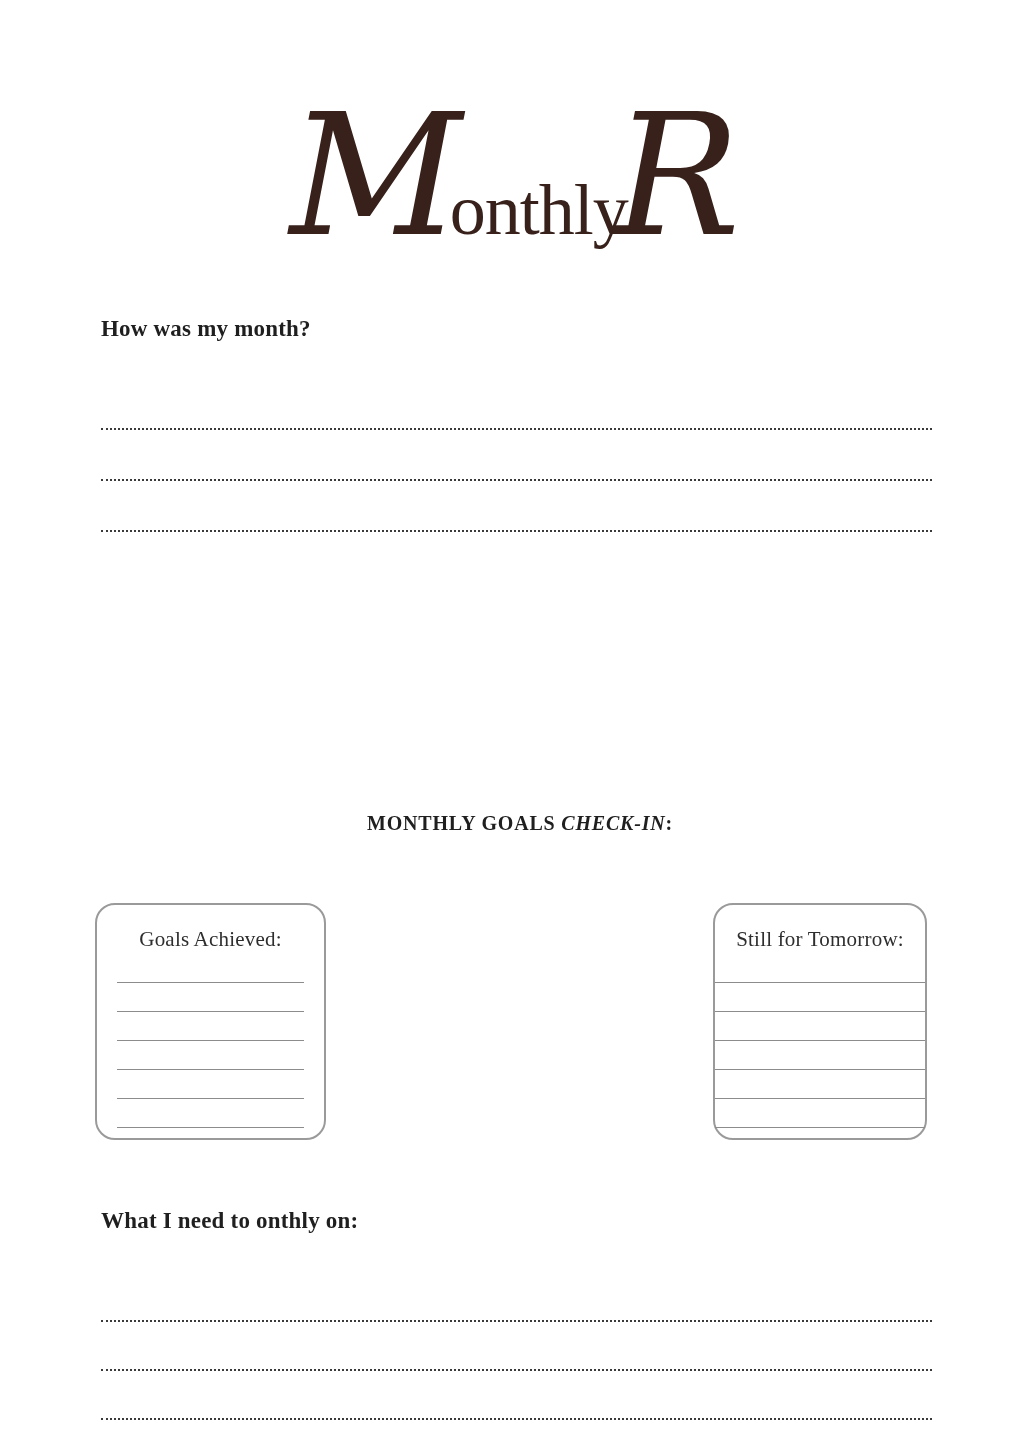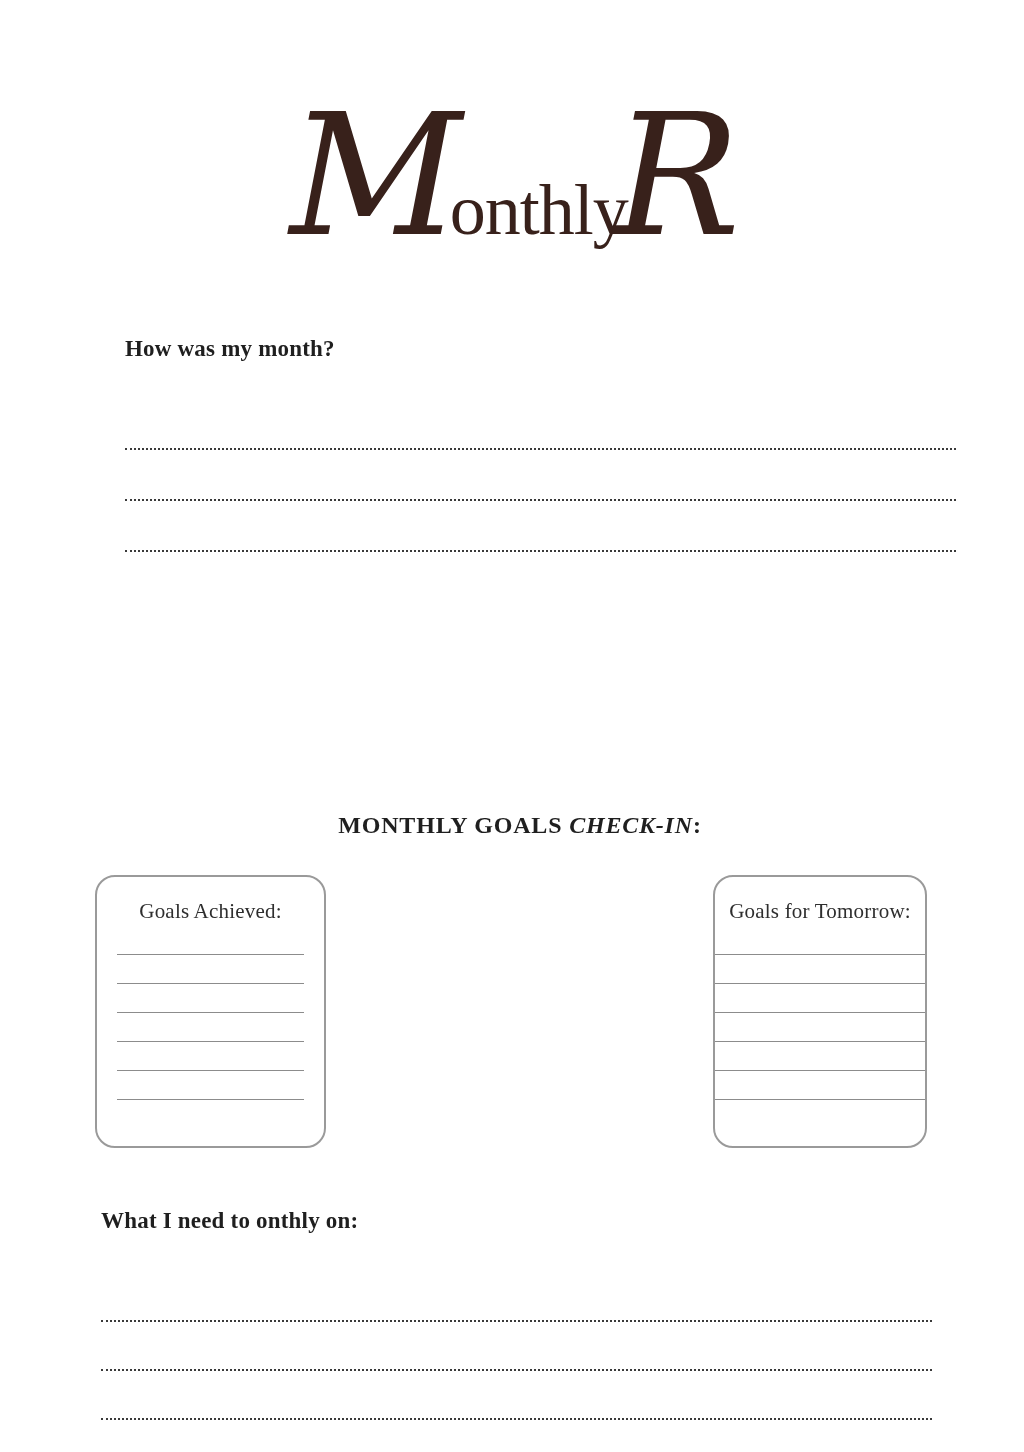--- a/index.html
+++ b/index.html
@@ -50,56 +50,57 @@
 
   
   .section { position: absolute; left: 101px; width: 831px; }
   .section h2 {
     font-size: 23px;
     font-weight: bold;
     color: var(--c-heading);
     letter-spacing: 0.2px;
   }
   .rule { height: 0; border-bottom: 2px dotted var(--c-rule-dotted); }
-  .sec-1 { top: 336px; margin-left: 24px; }
+  .sec-1 { top: 316px; }
   .sec-2 { top: 566px; }
   .sec-3 { top: 1208px; }
   .sec-1 .rule:first-child { margin-top: 86px; }
   .sec-1 .rule + .rule { margin-top: 49px; }
   .sec-2 .rule:first-child { margin-top: 82px; }
   .sec-2 .rule + .rule { margin-top: 47px; }
   .sec-3 .rule:first-child { margin-top: 86px; }
   .sec-3 .rule + .rule { margin-top: 47px; }
 
   
   .goals-heading {
     position: absolute;
     top: 812px; left: 0; right: 0;
     text-align: center;
-    font-size: 24px;
+    font-size: 20px;
     font-weight: bold;
     letter-spacing: 0.8px;
     color: var(--c-heading);
     padding-left: 16px;
   }
   .goals-heading em { font-style: italic; }
   .boxes {
     position: absolute;
     top: 875px; left: 95px;
     width: 832px;
     height: 273px;
     display: flex;
     justify-content: space-between;
   }
   .goal-box {
     border: 2px solid var(--c-box-border);
     border-radius: 20px;
-    height: 273px;
+    height: 237px;
     background: #ffffff;
     padding: 22px 20px 0 20px;
+    margin-top: 28px;
   }
   .goal-box.w1 { width: 231px; }
   .goal-box.w2 { width: 324px; }
   .goal-box.w3 { width: 214px; padding-left: 0; padding-right: 0; }
   .box-title {
     text-align: center;
     font-size: 21px;
     color: #2e2e2e;
     letter-spacing: 0.2px;
   }
@@ -140,21 +141,21 @@
       <div class="box-rule"></div>
           <div class="box-rule"></div>
           <div class="box-rule"></div>
           <div class="box-rule"></div>
           <div class="box-rule"></div>
         </div>
     </div>
 
 
     <div class="goal-box w3">
-      <div class="box-title">Goals for Tomorrow:</div>
+      <div class="box-title">Still for Tomorrow:</div>
       <div class="box-rules">
         <div class="box-rule"></div>
       <div class="box-rule"></div>
           <div class="box-rule"></div>
           <div class="box-rule"></div>
           <div class="box-rule"></div>
           <div class="box-rule"></div>
         </div>
     </div>
 

